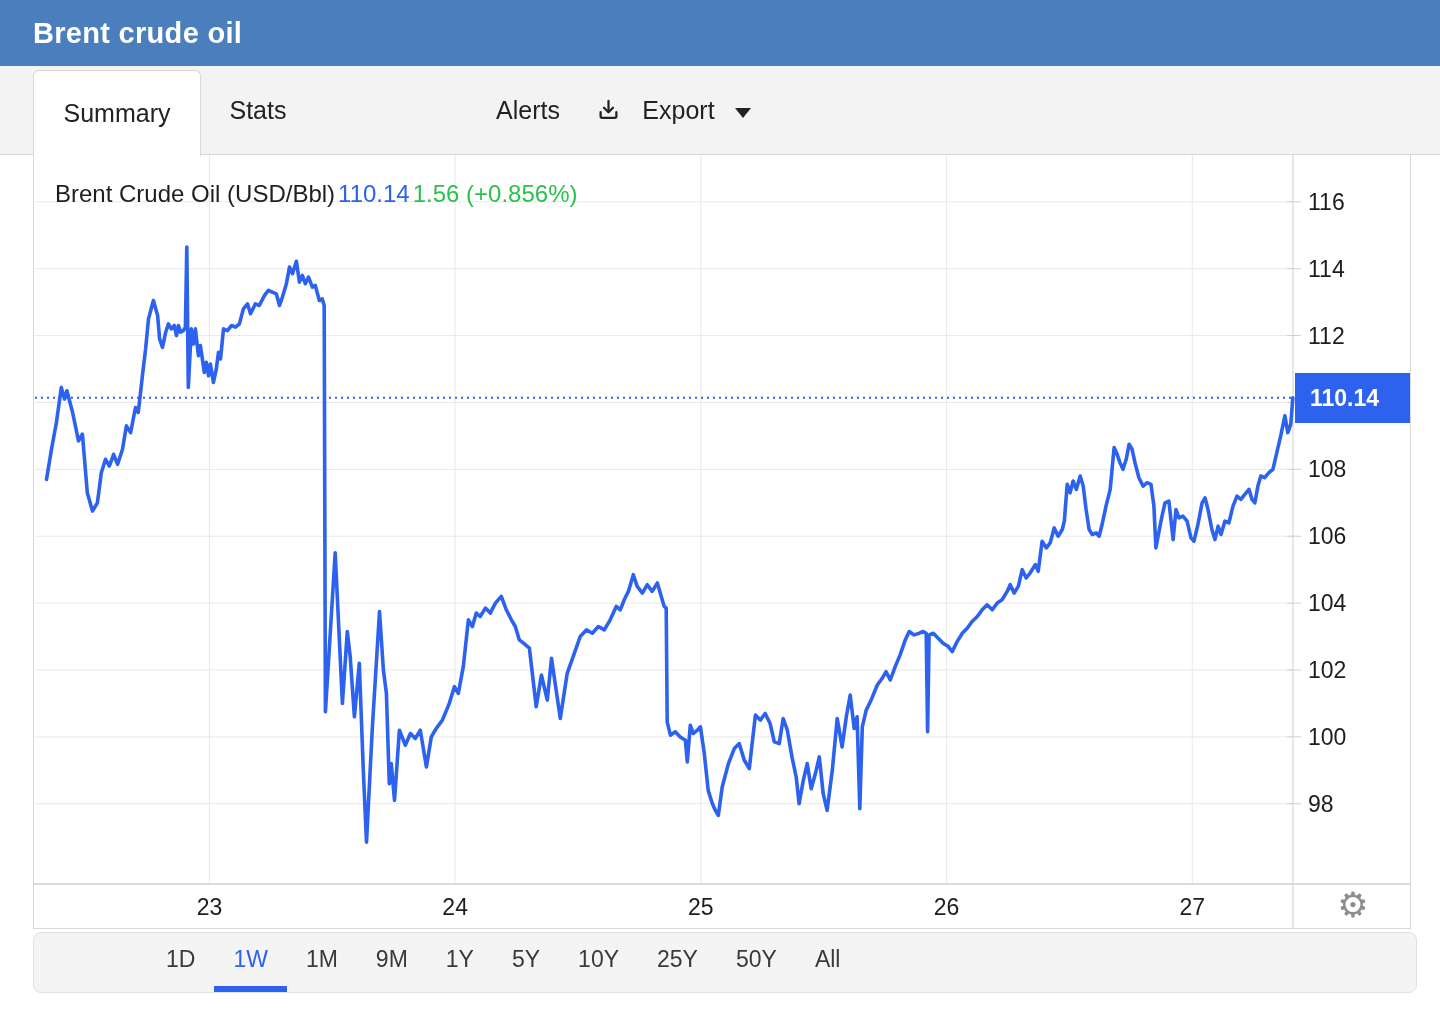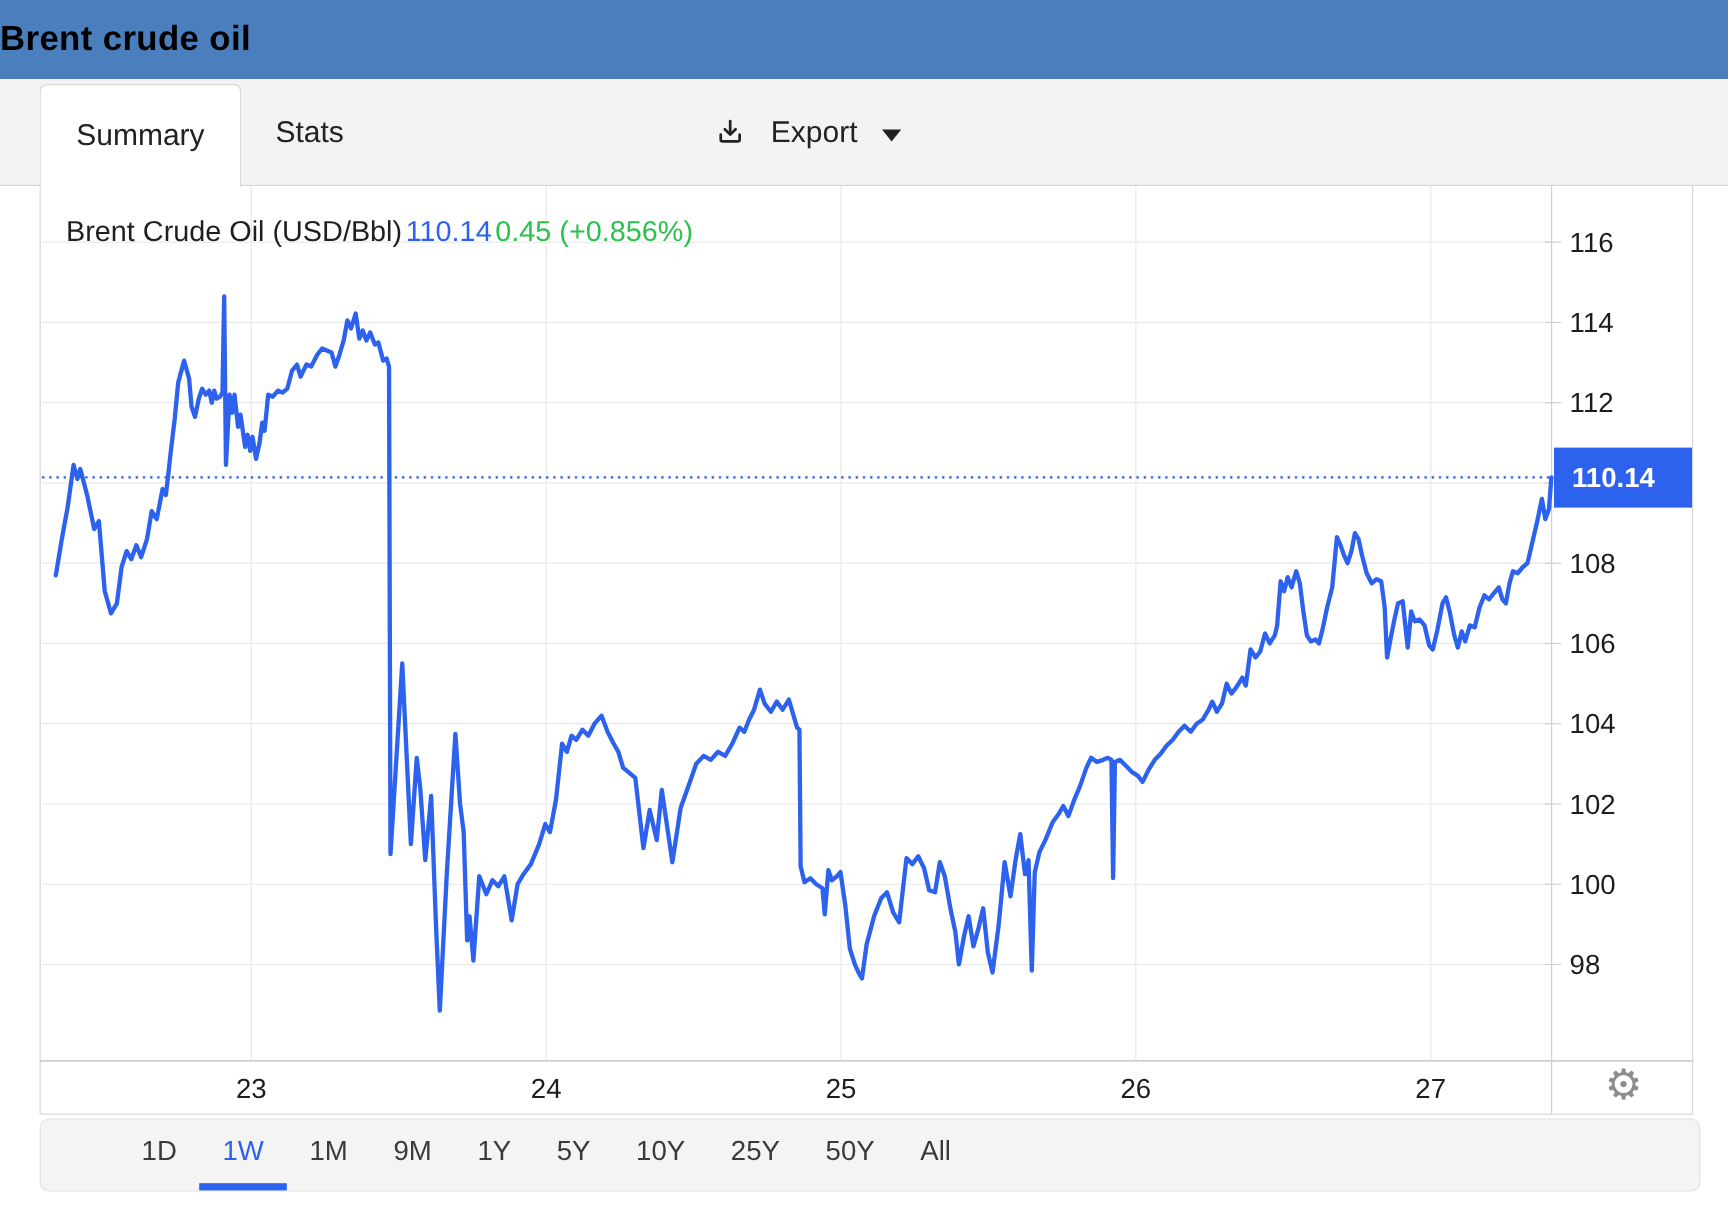--- a/index.html
+++ b/index.html
@@ -5,21 +5,21 @@
   :root{
     --accent:#2c62ee; --green:#2cc04f; --header-bg:#4b7ebc; --gear:#8d8d8d;
     --grid:#e9e9e9; --axisline:#cfcfcf; --border:#d8d8d8; --ink:#262626;
   }
   *{box-sizing:border-box}
   html,body{margin:0;padding:0}
   body{width:1440px;height:1020px;position:relative;overflow:hidden;background:#fff;
        font-family:"Liberation Sans",sans-serif;color:var(--ink)}
   .titlebar{position:absolute;left:0;top:0;width:1440px;height:66px;background:var(--header-bg);
             display:flex;align-items:center}
-  .titlebar .t{color:#000000;font-size:29px;font-weight:bold;letter-spacing:.3px}
+  .titlebar .t{margin-left:33px;color:#ffffff;font-size:29px;font-weight:bold;letter-spacing:.3px}
   .tabbar{position:absolute;left:0;top:66px;width:1440px;height:89px;background:#f3f3f3;
           border-bottom:1px solid var(--border)}
   .tab{position:absolute;top:0;height:89px;display:flex;align-items:center;justify-content:center;
        font-size:25px;color:#222;cursor:pointer}
   .tab.active{top:4px;height:86px;background:#fff;border:1px solid var(--border);border-bottom:none;
               border-radius:6px 6px 0 0;z-index:3}
   .tab-summary{left:33px;width:168px}
   .tab-stats{left:201px;width:114px}
   .tab-forecast{left:315px;width:154px}
   .tab-alerts{left:469px;width:118px}
@@ -37,57 +37,58 @@
   .legend .chg{color:var(--green)}
   #chart{position:absolute;left:0;top:0;width:1440px;height:1020px}
   #chart text{font-family:"Liberation Sans",sans-serif}
   .badge{position:absolute;left:1295px;top:373px;width:115px;height:50px;background:var(--accent);
          color:#fff;font-size:23px;font-weight:bold;display:flex;align-items:center;
          padding-left:15px;z-index:2}
   .gear{position:absolute;left:1335px;top:885px;width:36px;height:40px;font-size:35px;line-height:40px;
         text-align:center;color:var(--gear);cursor:pointer;z-index:2}
   .toolbar{position:absolute;left:33px;top:932px;width:1384px;height:61px;background:#f4f4f4;
            border:1px solid #e1e1e1;border-radius:8px;display:flex;align-items:stretch;
-           padding-left:65px}
+           padding-left:113px}
   .rbtn{display:flex;align-items:center;padding:0 19px;font-size:23px;color:#3a3a3a;cursor:pointer;
         border-bottom:6px solid transparent}
   .rbtn.active{color:var(--accent);border-bottom-color:var(--accent)}
   .exp-icon{display:flex;align-items:center}
 </style>
 </head>
 <body>
 
 <div class="titlebar">
   <div class="t">Brent crude oil</div>
 </div>
 
 <div class="tabbar">
   <div class="tab tab-stats">Stats</div>
   <div class="tab tab-summary active">Summary</div>
+  <div class="tab tab-alerts">Alerts</div>
   <div class="tab tab-export">
     <span class="exp-icon">
       <svg width="27" height="27" viewBox="0 0 24 24" fill="none" stroke="#222" stroke-width="2" stroke-linecap="round" stroke-linejoin="round">
         <path d="M12 3.5 V13"></path>
         <path d="M8 9.5 L12 13.5 L16 9.5"></path>
         <path d="M5 13.5 v3.6 a1.4 1.4 0 0 0 1.4 1.4 h11.2 a1.4 1.4 0 0 0 1.4 -1.4 v-3.6"></path>
       </svg>
     </span>
     <span>Export</span>
     <span class="caret"></span>
   </div>
 </div>
 
 <div class="card-edge" id="edge-left"></div>
 <div class="card-edge" id="edge-right"></div>
 <div class="card-edge" id="edge-bottom"></div>
 
 <div class="legend">
   <span class="name">Brent Crude Oil (USD/Bbl)</span>
   <span class="price">110.14</span>
-  <span class="chg">0.45 (+0.856%)</span>
+  <span class="chg">1.56 (+0.856%)</span>
 </div>
 
 <svg id="chart" viewBox="0 0 1440 1020">
     <line x1="35" y1="803.7431192660549" x2="1293" y2="803.7431192660549" stroke="#e9e9e9" stroke-width="1"></line>
     <line x1="1287" y1="803.7431192660549" x2="1301" y2="803.7431192660549" stroke="#cfcfcf" stroke-width="1"></line>
     <text x="1308" y="811.7431192660549" font-size="23" fill="#1d1d1d">98</text>
     <line x1="35" y1="736.8623853211009" x2="1293" y2="736.8623853211009" stroke="#e9e9e9" stroke-width="1"></line>
     <line x1="1287" y1="736.8623853211009" x2="1301" y2="736.8623853211009" stroke="#cfcfcf" stroke-width="1"></line>
     <text x="1308" y="744.8623853211009" font-size="23" fill="#1d1d1d">100</text>
     <line x1="35" y1="669.9816513761467" x2="1293" y2="669.9816513761467" stroke="#e9e9e9" stroke-width="1"></line>

